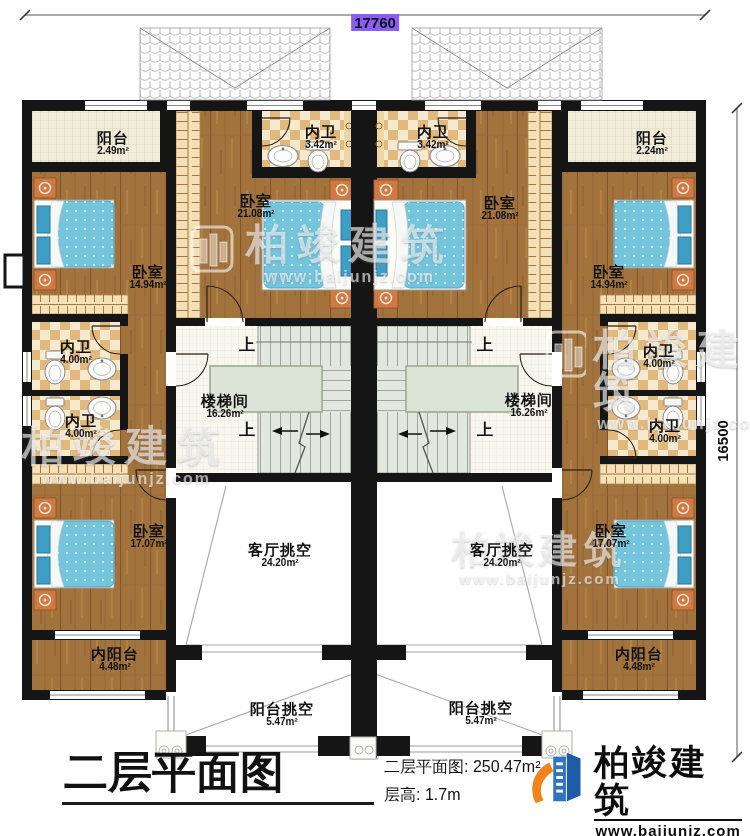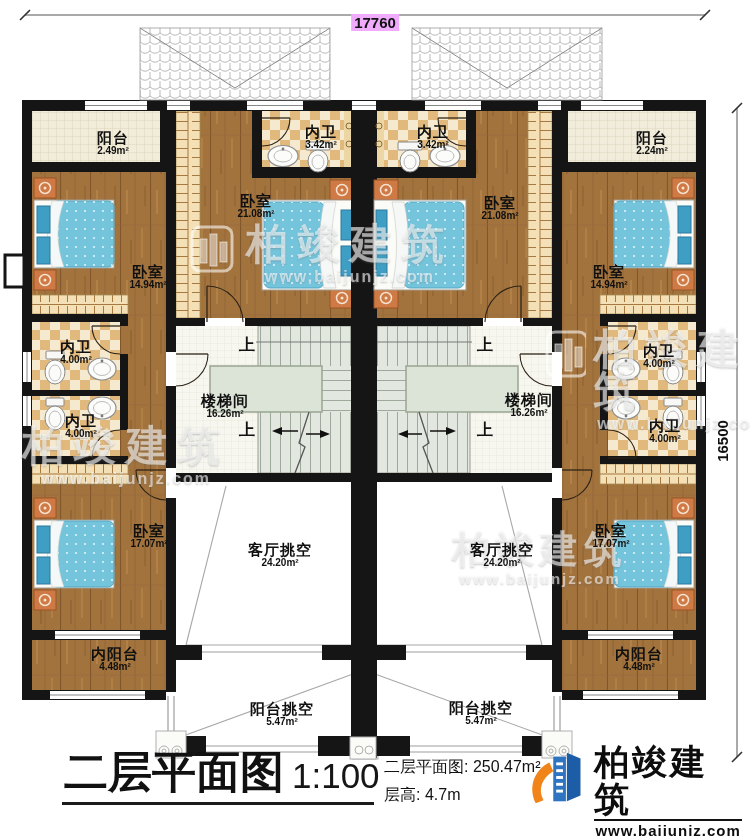--- a/index.html
+++ b/index.html
@@ -5,21 +5,21 @@
   html,body{margin:0;padding:0;background:#fff;}
   #stage{position:relative;width:750px;height:836px;background:#fff;overflow:hidden;
          font-family:"Liberation Sans","DejaVu Sans",sans-serif;}
   #plan-svg{position:absolute;left:0;top:0;}
   .rlabel{position:absolute;transform:translateX(-50%);text-align:center;color:#101010;
           font-weight:bold;line-height:1.08;white-space:nowrap;z-index:5;margin-left:12px;}
   .rlabel .nm{display:block;font-size:15px;letter-spacing:1px;}
   .rlabel .ar{display:block;font-size:10px;letter-spacing:0;}
   .uplabel{position:absolute;transform:translate(-50%,-50%);font-size:16px;font-weight:bold;
            color:#111;z-index:5;}
-  .dim{position:absolute;font-size:15px;font-weight:bold;color:#111;z-index:6;background:#f0abfc;padding:0 3px;}
+  .dim{position:absolute;font-size:15px;font-weight:bold;color:#111;z-index:6;background:#8b5cf6;padding:0 3px;}
   #dim-top{left:375px;top:14px;transform:translateX(-50%);}
   #dim-right{left:722px;top:441px;transform:translate(-50%,-50%) rotate(-90deg);background:transparent;}
   .wm{position:absolute;display:flex;align-items:flex-start;gap:8px;z-index:4;
       color:rgba(255,255,255,0.58);text-shadow:0 1px 2px rgba(110,110,110,0.35);pointer-events:none;}
   .wm .wmcol{display:flex;flex-direction:column;align-items:center;}
   .wm .wmname{font-weight:bold;font-size:42px;letter-spacing:10px;line-height:1;}
   .wm .wmurl{font-weight:bold;font-size:16px;letter-spacing:2px;line-height:1.2;margin-top:2px;}
   .wm.small .wmname{font-size:38px;letter-spacing:6px;}
   .wm.small .wmurl{font-size:15px;}
   #titleblock{position:absolute;left:0;top:744px;width:742px;height:74px;z-index:7;}
@@ -438,29 +438,28 @@
     <span class="ar">5.47m²</span>
     </div>
 
   <div class="uplabel" style="left:247px;top:345px;">上</div>
   <div class="uplabel" style="left:247px;top:430px;">上</div>
   <div class="uplabel" style="left:485px;top:345px;">上</div>
   <div class="uplabel" style="left:485px;top:430px;">上</div>
 
   <div id="titleblock">
     <div id="main-title">二层平面图</div>
-    <div id="scale-txt">1:100</div>
     <div id="title-underline"></div>
     <div id="info-area">
       <span>二层平面图:</span>
       <span>250.47m²</span>
     </div>
     <div id="info-height">
       <span>层高:</span>
-      <span>4.7m</span>
+      <span>1.7m</span>
     </div>
     <div id="logo">
       <svg width="62" height="66" viewBox="0 0 62 66">
         <path d="M8,60 C0,44 6,26 22,18 L26,27 C14,34 10,46 16,57 Z" fill="#f08418"></path>
         <path d="M40,8 L54,14 V52 L40,58 Z" fill="#1d5ca6"></path>
         <rect x="26" y="12" width="13" height="46" fill="#2f74c0"></rect>
         <g fill="#fff">
           <rect x="29" y="18" width="7" height="3"></rect>
             <rect x="29" y="25" width="7" height="3"></rect>
           <rect x="29" y="32" width="7" height="3"></rect>

